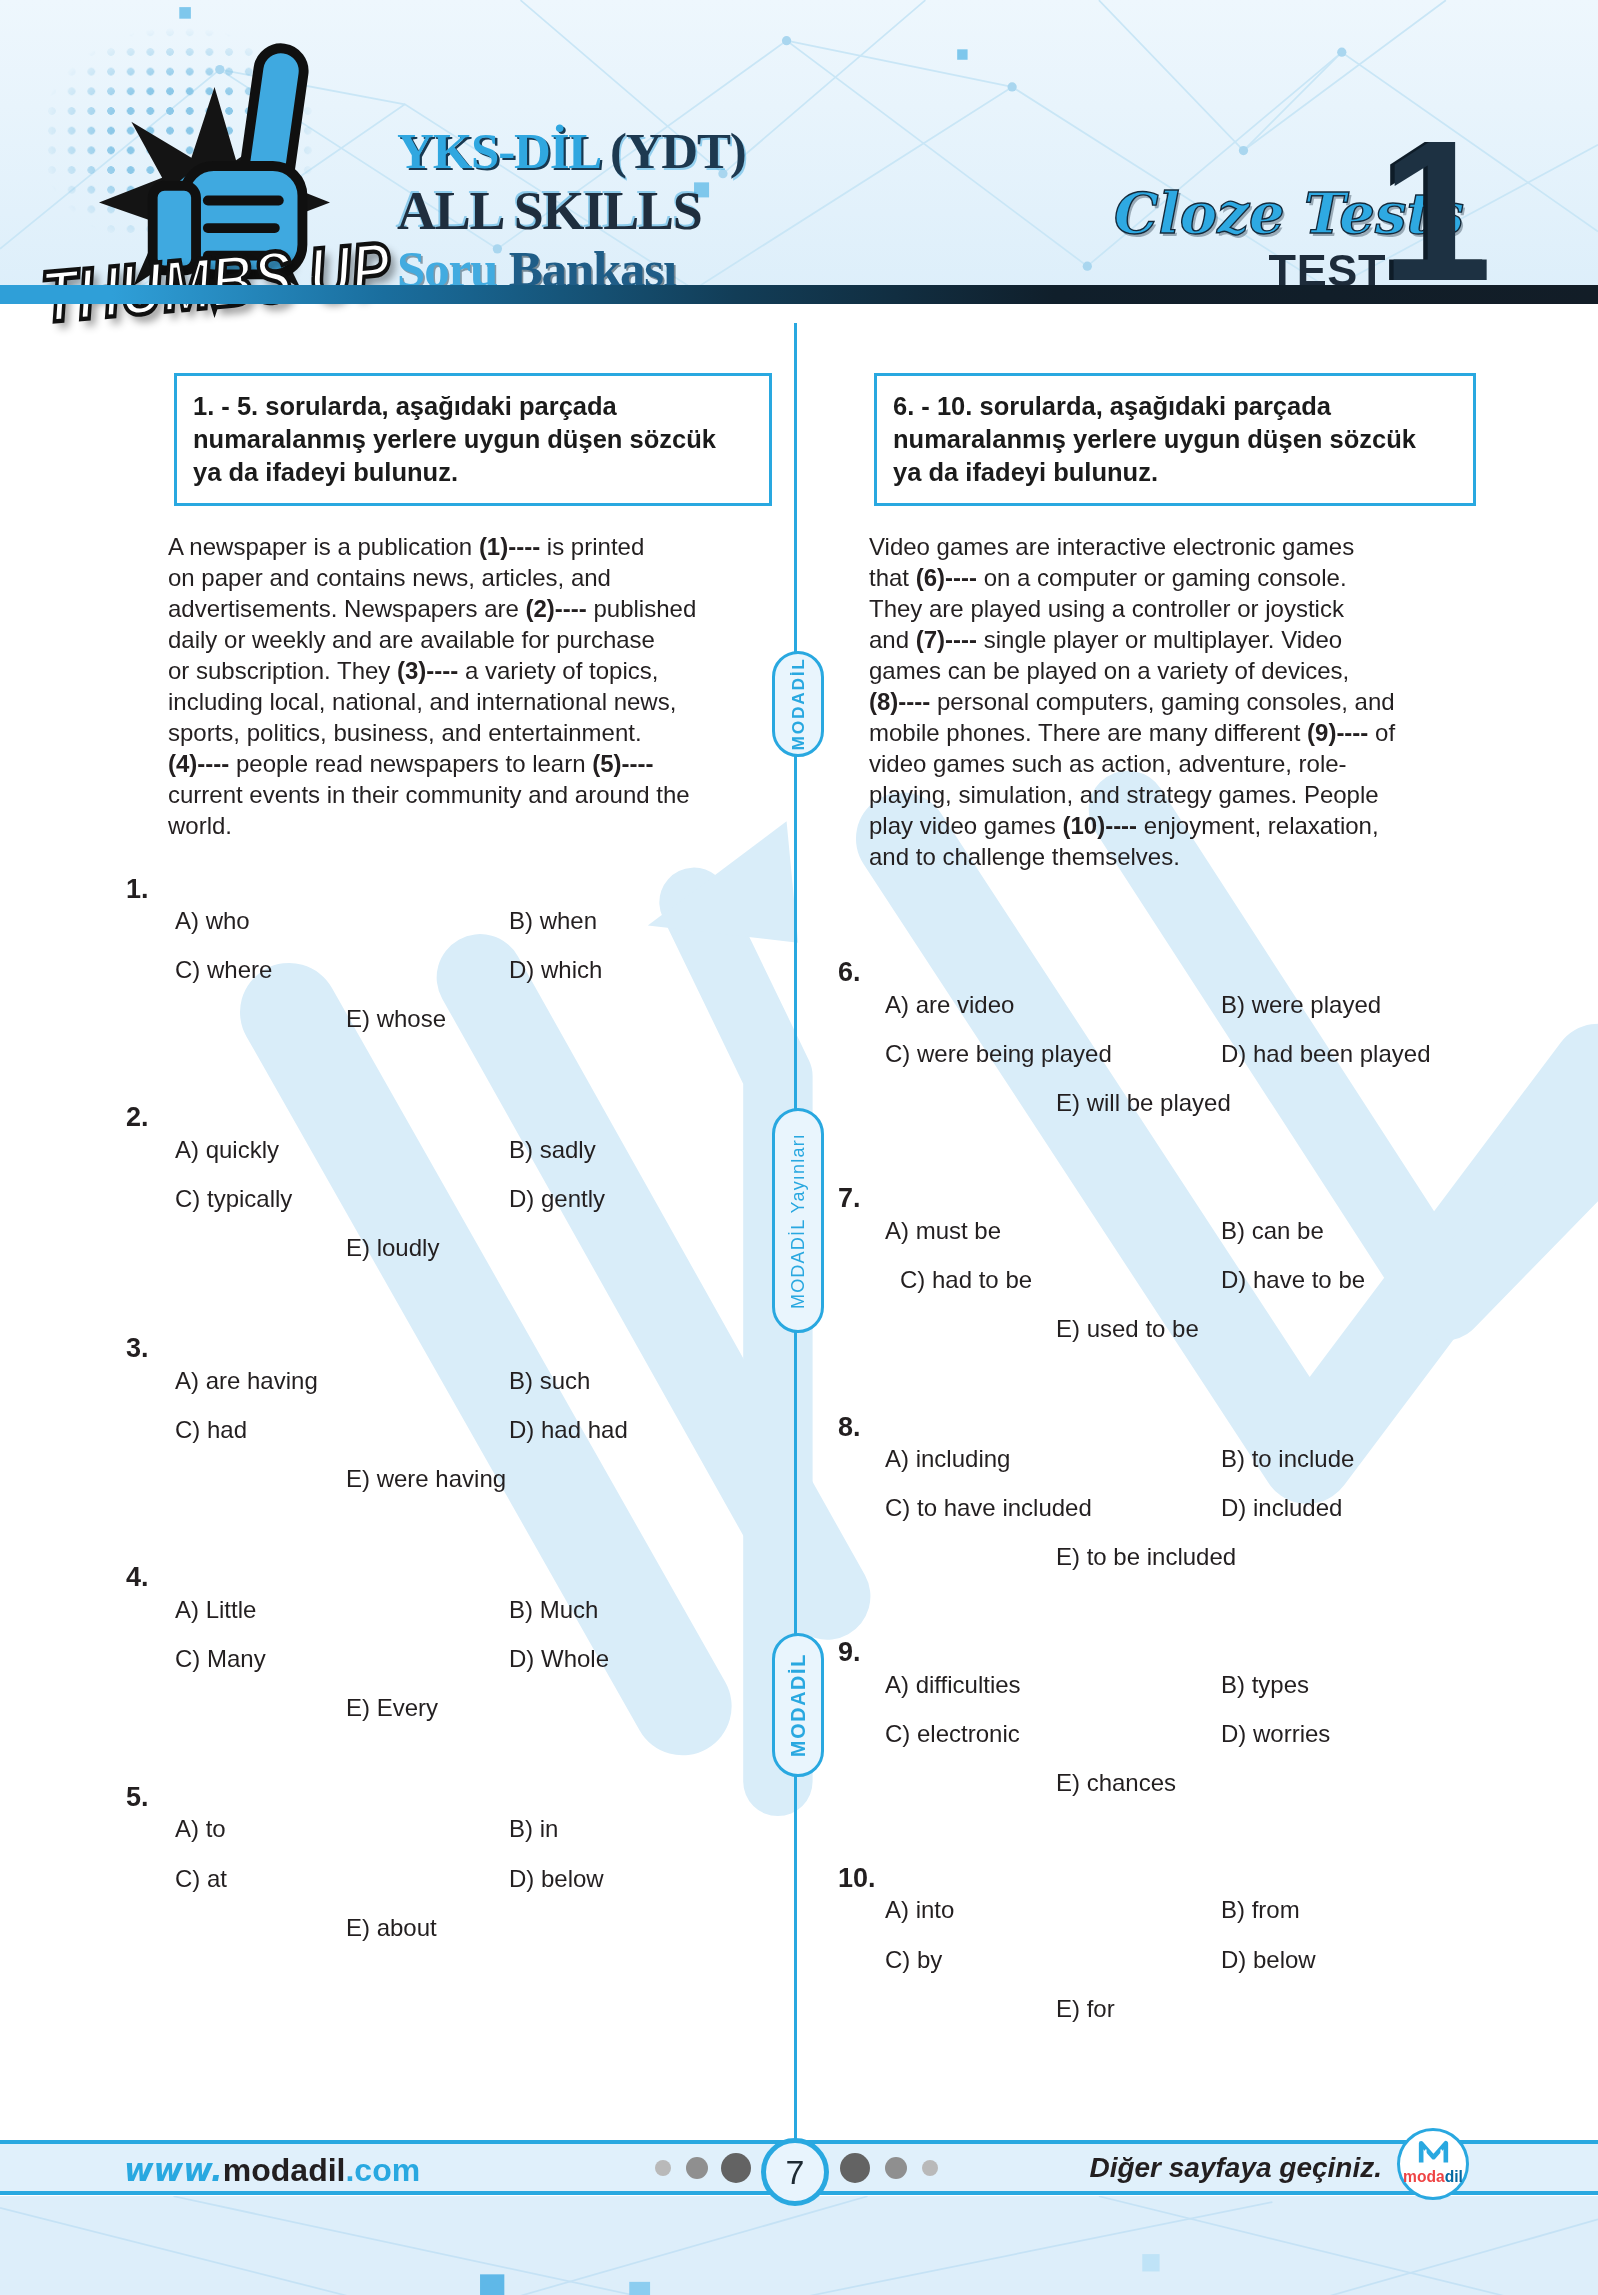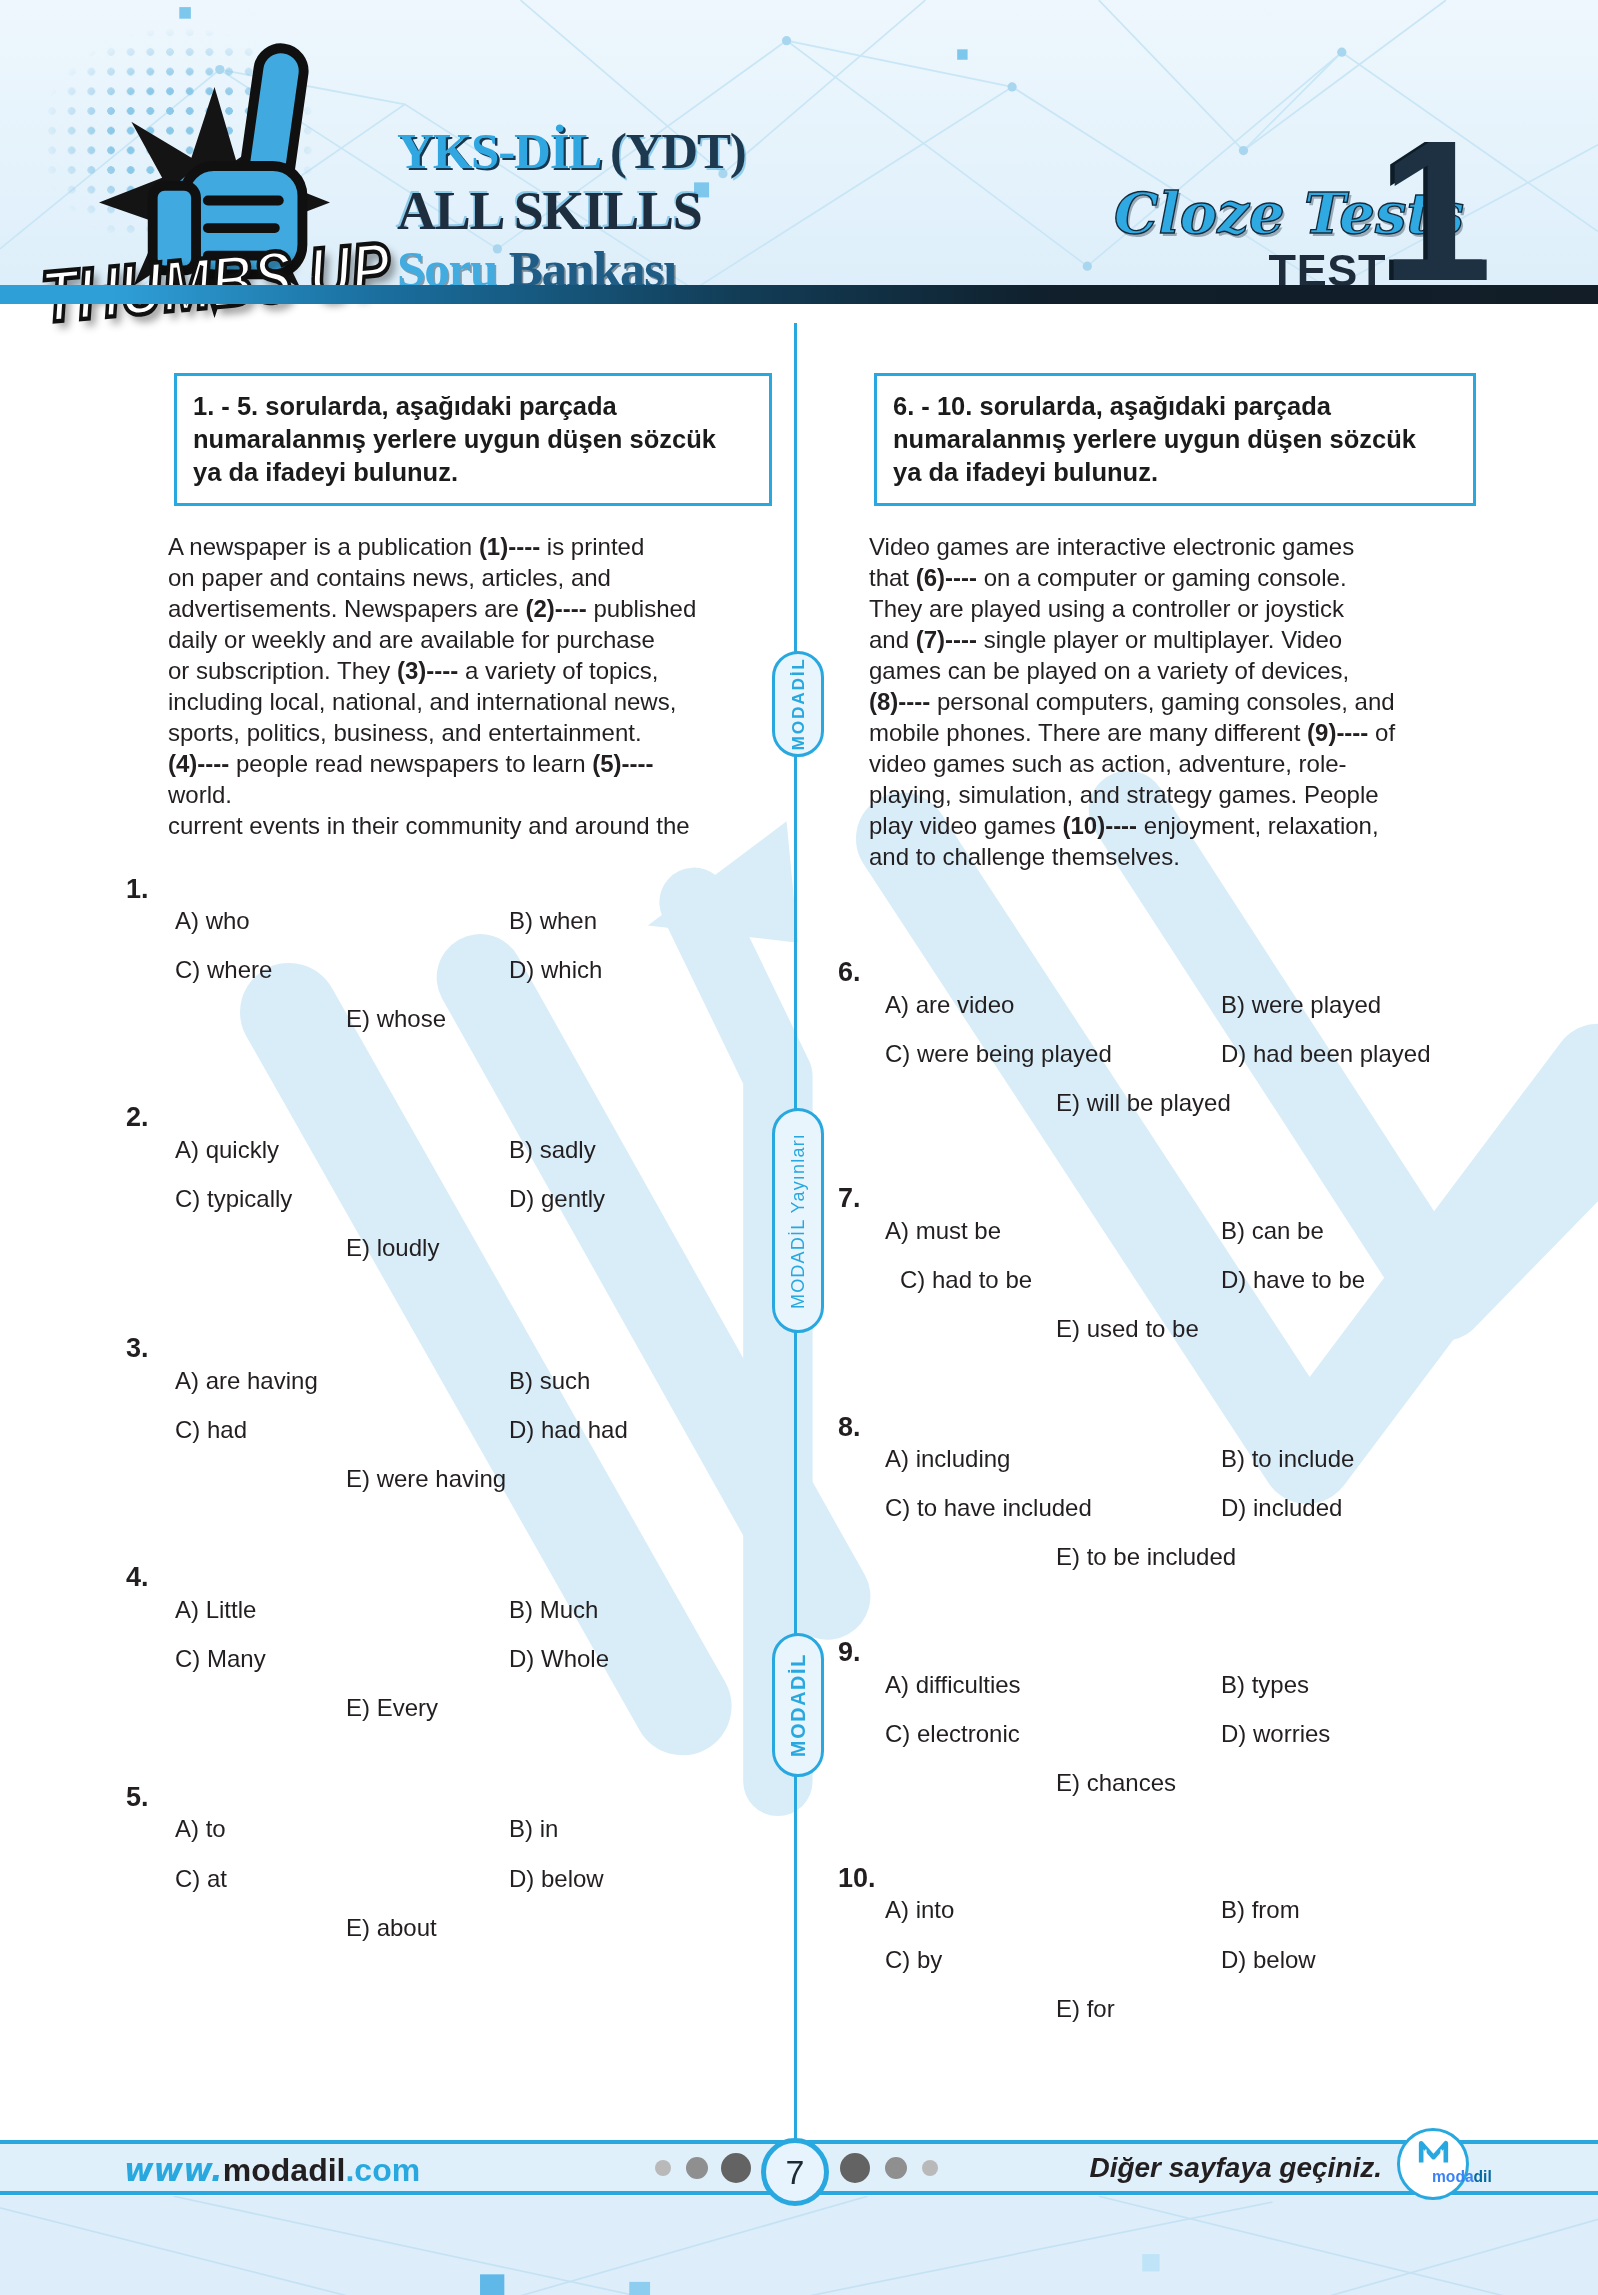--- a/index.html
+++ b/index.html
@@ -80,21 +80,21 @@
   .site .c{color:#29a8e0;font-weight:bold;}
   .dot{position:absolute;border-radius:50%;}
   .page-circle{position:absolute;left:761px;top:2138px;width:58px;height:58px;border-radius:50%;
         background:#e8f4fd;border:5.2px solid #29a8e0;text-align:center;
         font-size:34px;line-height:58px;color:#1e2a33;}
   .next-note{position:absolute;left:983px;top:2152px;width:399px;text-align:right;
         font-size:28px;font-style:italic;font-weight:bold;color:#231f20;white-space:nowrap;}
   .logo-circle{position:absolute;left:1397px;top:2128px;width:66px;height:66px;border-radius:50%;
         background:#ffffff;border:3.5px solid #29a8e0;text-align:center;}
   .logo-circle .word{font-size:15.6px;font-weight:bold;margin-top:1.2px;}
-  .logo-circle .word .b{color:#3b82f6;padding-left:32px;}
+  .logo-circle .word .b{color:#ef4444;}
   .logo-circle .word .l{color:#0369a1;}
   .bmesh line{stroke:#c5e2f5;stroke-width:3;}
   .bmesh rect{stroke:none;}
 </style>
 </head>
 <body>
 
 <div class="page">
 
   <div class="header">
@@ -174,22 +174,22 @@
     </div>
   <div id="passage-left" class="passage" style="left:168px;top:531px;">
       <div class="pline">A newspaper is a publication <b>(1)----</b> is printed</div>
       <div class="pline">on paper and contains news, articles, and</div>
       <div class="pline">advertisements. Newspapers are <b>(2)----</b> published</div>
       <div class="pline">daily or weekly and are available for purchase</div>
       <div class="pline">or subscription. They <b>(3)----</b> a variety of topics,</div>
       <div class="pline">including local, national, and international news,</div>
       <div class="pline">sports, politics, business, and entertainment.</div>
       <div class="pline"><b>(4)----</b> people read newspapers to learn <b>(5)----</b></div>
+      <div class="pline">current events in their community and around the</div>
       <div class="pline">world.</div>
-      <div class="pline">current events in their community and around the</div>
     </div>
   <div id="passage-right" class="passage" style="left:869px;top:531px;">
       <div class="pline">Video games are interactive electronic games</div>
       <div class="pline">that <b>(6)----</b> on a computer or gaming console.</div>
       <div class="pline">They are played using a controller or joystick</div>
       <div class="pline">and <b>(7)----</b> single player or multiplayer. Video</div>
       <div class="pline">games can be played on a variety of devices,</div>
       <div class="pline"><b>(8)----</b> personal computers, gaming consoles, and</div>
       <div class="pline">mobile phones. There are many different <b>(9)----</b> of</div>
       <div class="pline">video games such as action, adventure, role-</div>

